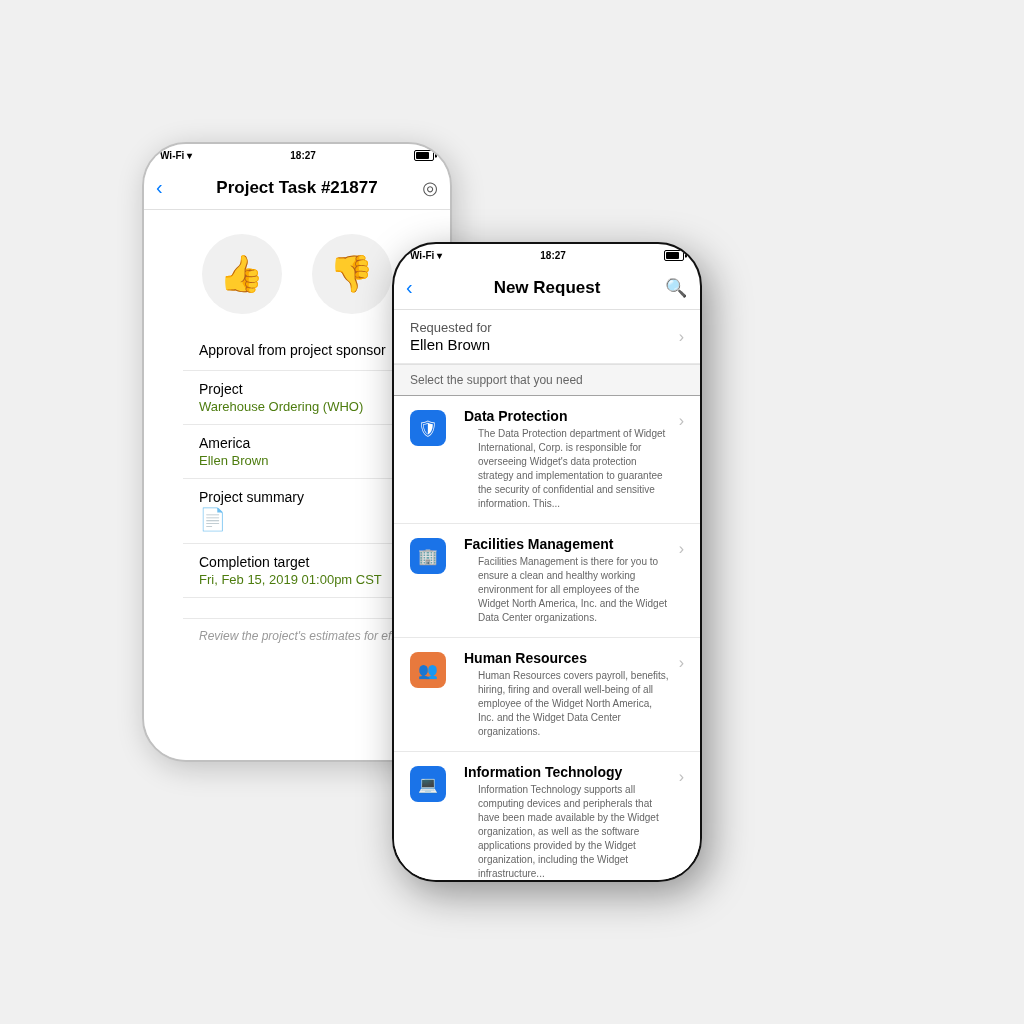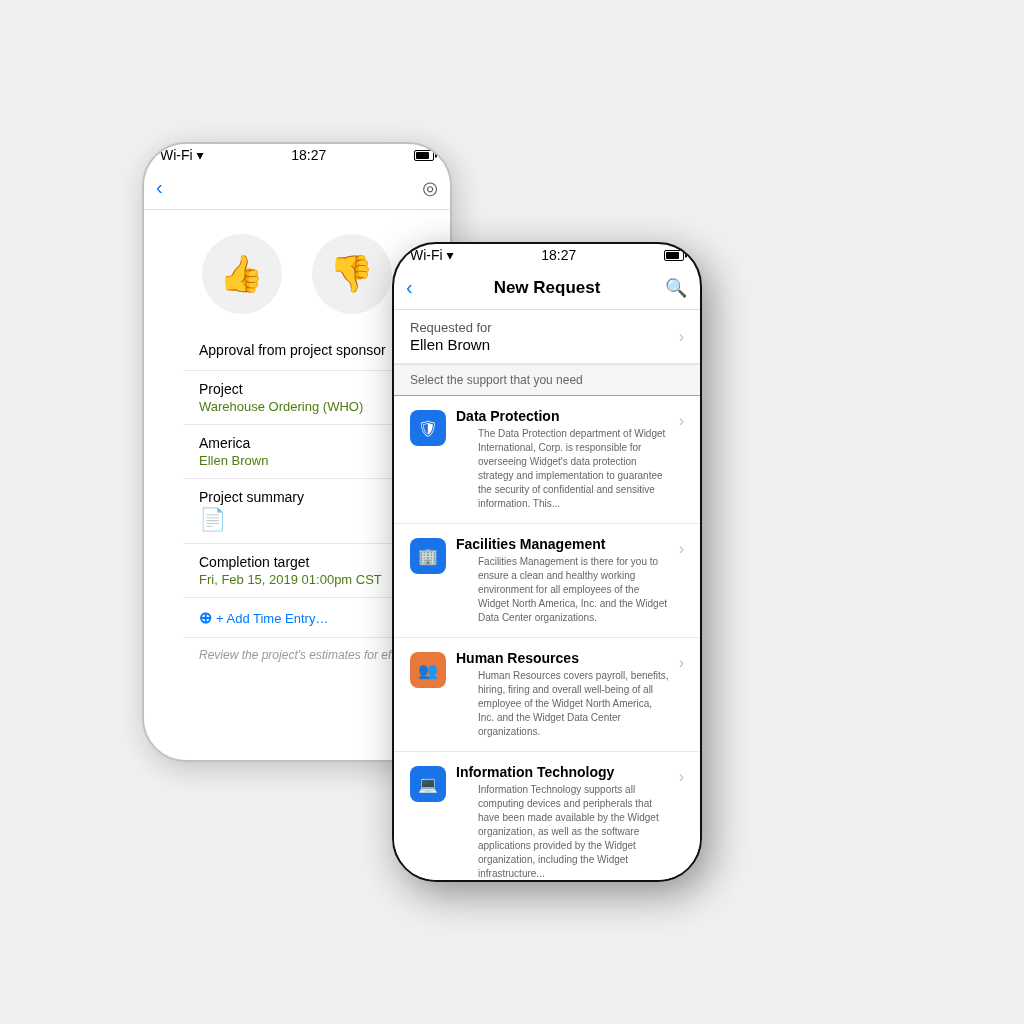--- a/index.html
+++ b/index.html
@@ -54,22 +54,22 @@
       z-index: 2;
     }
 
     
     .status-bar {
       height: 22px;
       display: flex;
       align-items: center;
       justify-content: space-between;
       padding: 0 16px;
-      font-size: 14px;
-      font-weight: 400;
+      font-size: 10px;
+      font-weight: 700;
       flex-shrink: 0;
     }
     .phone-back .status-bar { background: white; color: #000; }
     .phone-front .status-bar { background: white; color: #000; }
 
     .status-left { display: flex; align-items: center; gap: 4px; }
     .status-right { display: flex; align-items: center; gap: 4px; }
     .battery-icon {
       width: 20px;
       height: 11px;
@@ -268,20 +268,21 @@
       font-size: 16px;
     }
     .service-text {
       flex: 1;
     }
     .service-title {
       font-size: 14px;
       font-weight: 600;
       color: #000;
       margin-bottom: 3px;
+      margin-left: 8px;
     }
     .service-desc {
       font-size: 10px;
       color: #666;
       line-height: 1.4;
       margin-left: 22px;
     }
     .service-chevron {
       color: #c0c0c0;
       font-size: 16px;
@@ -302,20 +303,21 @@
       <span>18:27</span>
       <div class="status-right">
         <div class="battery-icon">
           <div class="battery-fill"></div>
         </div>
       </div>
     </div>
 
     <div class="nav-bar">
       <span class="nav-back">‹</span>
+      <span class="nav-title">Project Task #21877</span>
       <span class="nav-action">◎</span>
     </div>
 
     <div class="screen-content">
 
       <div class="approval-icons">
         <div class="approval-circle">
           <span style="color:#2ea844; font-size:36px;">👍</span>
         </div>
         <div class="approval-circle">
@@ -343,24 +345,20 @@
           <div class="field-label">Project summary</div>
           <div class="pdf-icon">📄</div>
         </div>
 
         <div class="field-item">
           <div class="field-label">Completion target</div>
           <div class="field-value">Fri, Feb 15, 2019 01:00pm CST</div>
         </div>
 
         <div class="field-item">
-          <div class="field-link">
-            <span style="color:#007aff; font-size:16px; font-weight:bold;">⊕</span>
-            <span>+ Add Time Entry…</span>
-          </div>
         </div>
 
         <div class="instructions-preview">Review the project's estimates for effort...</div>
 
       </div>
     </div>
   </div>
 
   <div class="phone phone-front">
 

